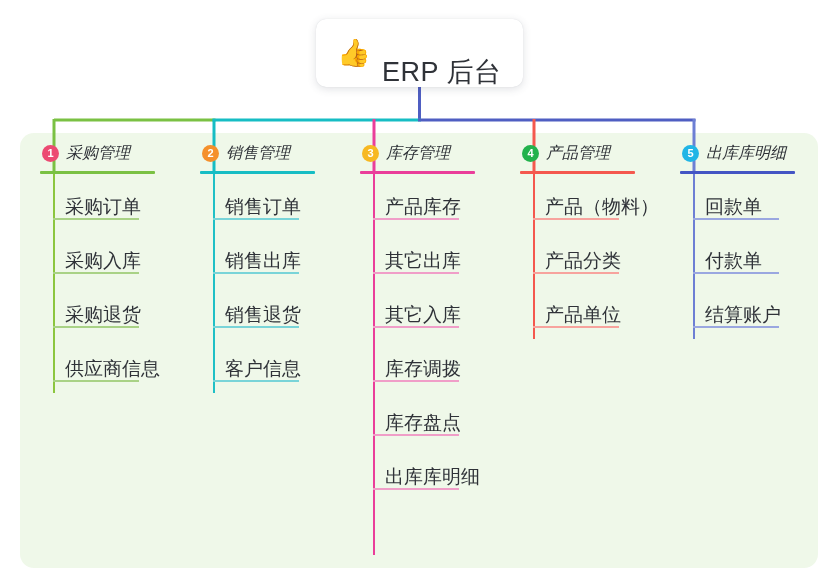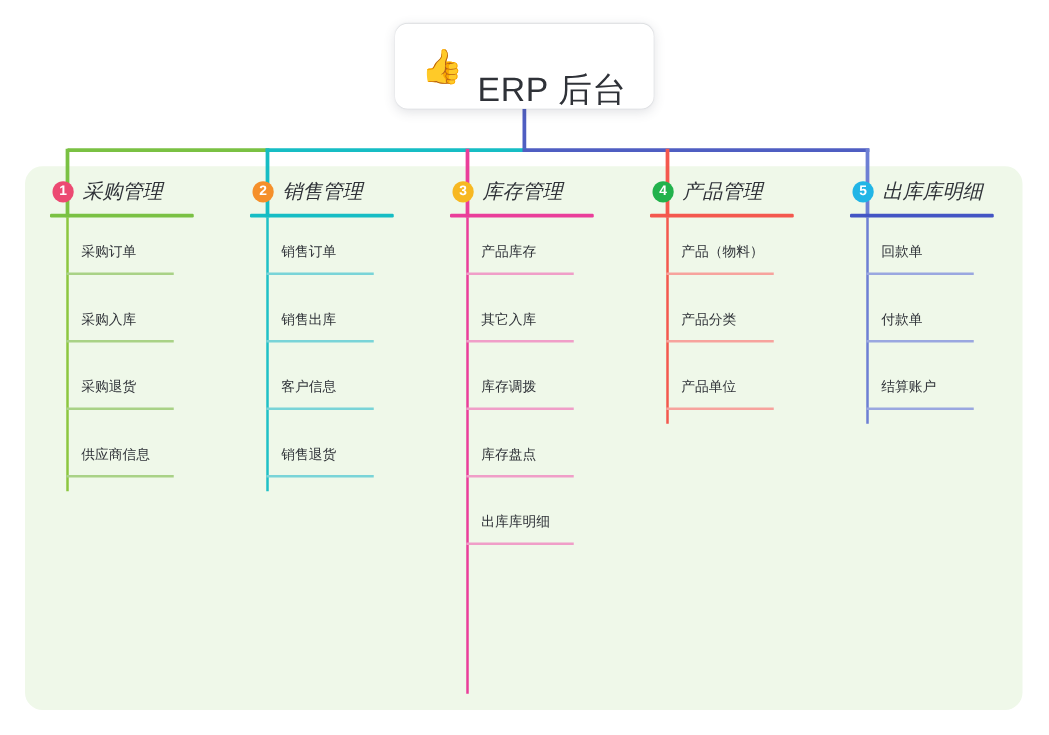--- a/index.html
+++ b/index.html
@@ -141,21 +141,21 @@
   }
   .leaf {
     position: relative;
     height: 54px;
     box-sizing: border-box;
   }
   .leaf-label {
     position: absolute;
     left: 33px;
     top: 20px;
-    font-size: 11px;
+    font-size: 19px;
     color: #2f3238;
     white-space: nowrap;
   }
   .leaf-rule {
     position: absolute;
     left: 21px;
     top: 44px;
     width: 86px;
     height: 1.6px;
   }
@@ -219,42 +219,46 @@
       <div class="leaves">
         <div class="leaf">
           <span class="leaf-label">销售订单</span>
           <div class="leaf-rule" style="background: rgb(121, 212, 216);"></div>
         </div>
         <div class="leaf">
           <span class="leaf-label">销售出库</span>
           <div class="leaf-rule" style="background: rgb(121, 212, 216);"></div>
         </div>
         <div class="leaf">
+          <span class="leaf-label">销售退货</span>
+          <div class="leaf-rule" style="background: rgb(121, 212, 216);"></div>
+        </div>
+        <div class="leaf">
           <span class="leaf-label">客户信息</span>
           <div class="leaf-rule" style="background: rgb(121, 212, 216);"></div>
         </div>
-        <div class="leaf">
-          <span class="leaf-label">销售退货</span>
-          <div class="leaf-rule" style="background: rgb(121, 212, 216);"></div>
-        </div>
       </div>
     </div>
     <div class="column col-2">
       <div class="col-head">
         <span class="badge" style="background: rgb(247, 184, 33);">3</span>
         <span class="col-title">库存管理</span>
       </div>
       <div class="head-rule" style="background: rgb(234, 62, 154);"></div>
       <div class="rail" style="background: rgb(234, 62, 154); height: 381px;"></div>
       <div class="leaves">
         <div class="leaf">
           <span class="leaf-label">产品库存</span>
           <div class="leaf-rule" style="background: rgb(240, 158, 200);"></div>
         </div>
         <div class="leaf">
+          <span class="leaf-label">其它出库</span>
+          <div class="leaf-rule" style="background: rgb(240, 158, 200);"></div>
+        </div>
+        <div class="leaf">
           <span class="leaf-label">其它入库</span>
           <div class="leaf-rule" style="background: rgb(240, 158, 200);"></div>
         </div>
         <div class="leaf">
           <span class="leaf-label">库存调拨</span>
           <div class="leaf-rule" style="background: rgb(240, 158, 200);"></div>
         </div>
         <div class="leaf">
           <span class="leaf-label">库存盘点</span>
           <div class="leaf-rule" style="background: rgb(240, 158, 200);"></div>

